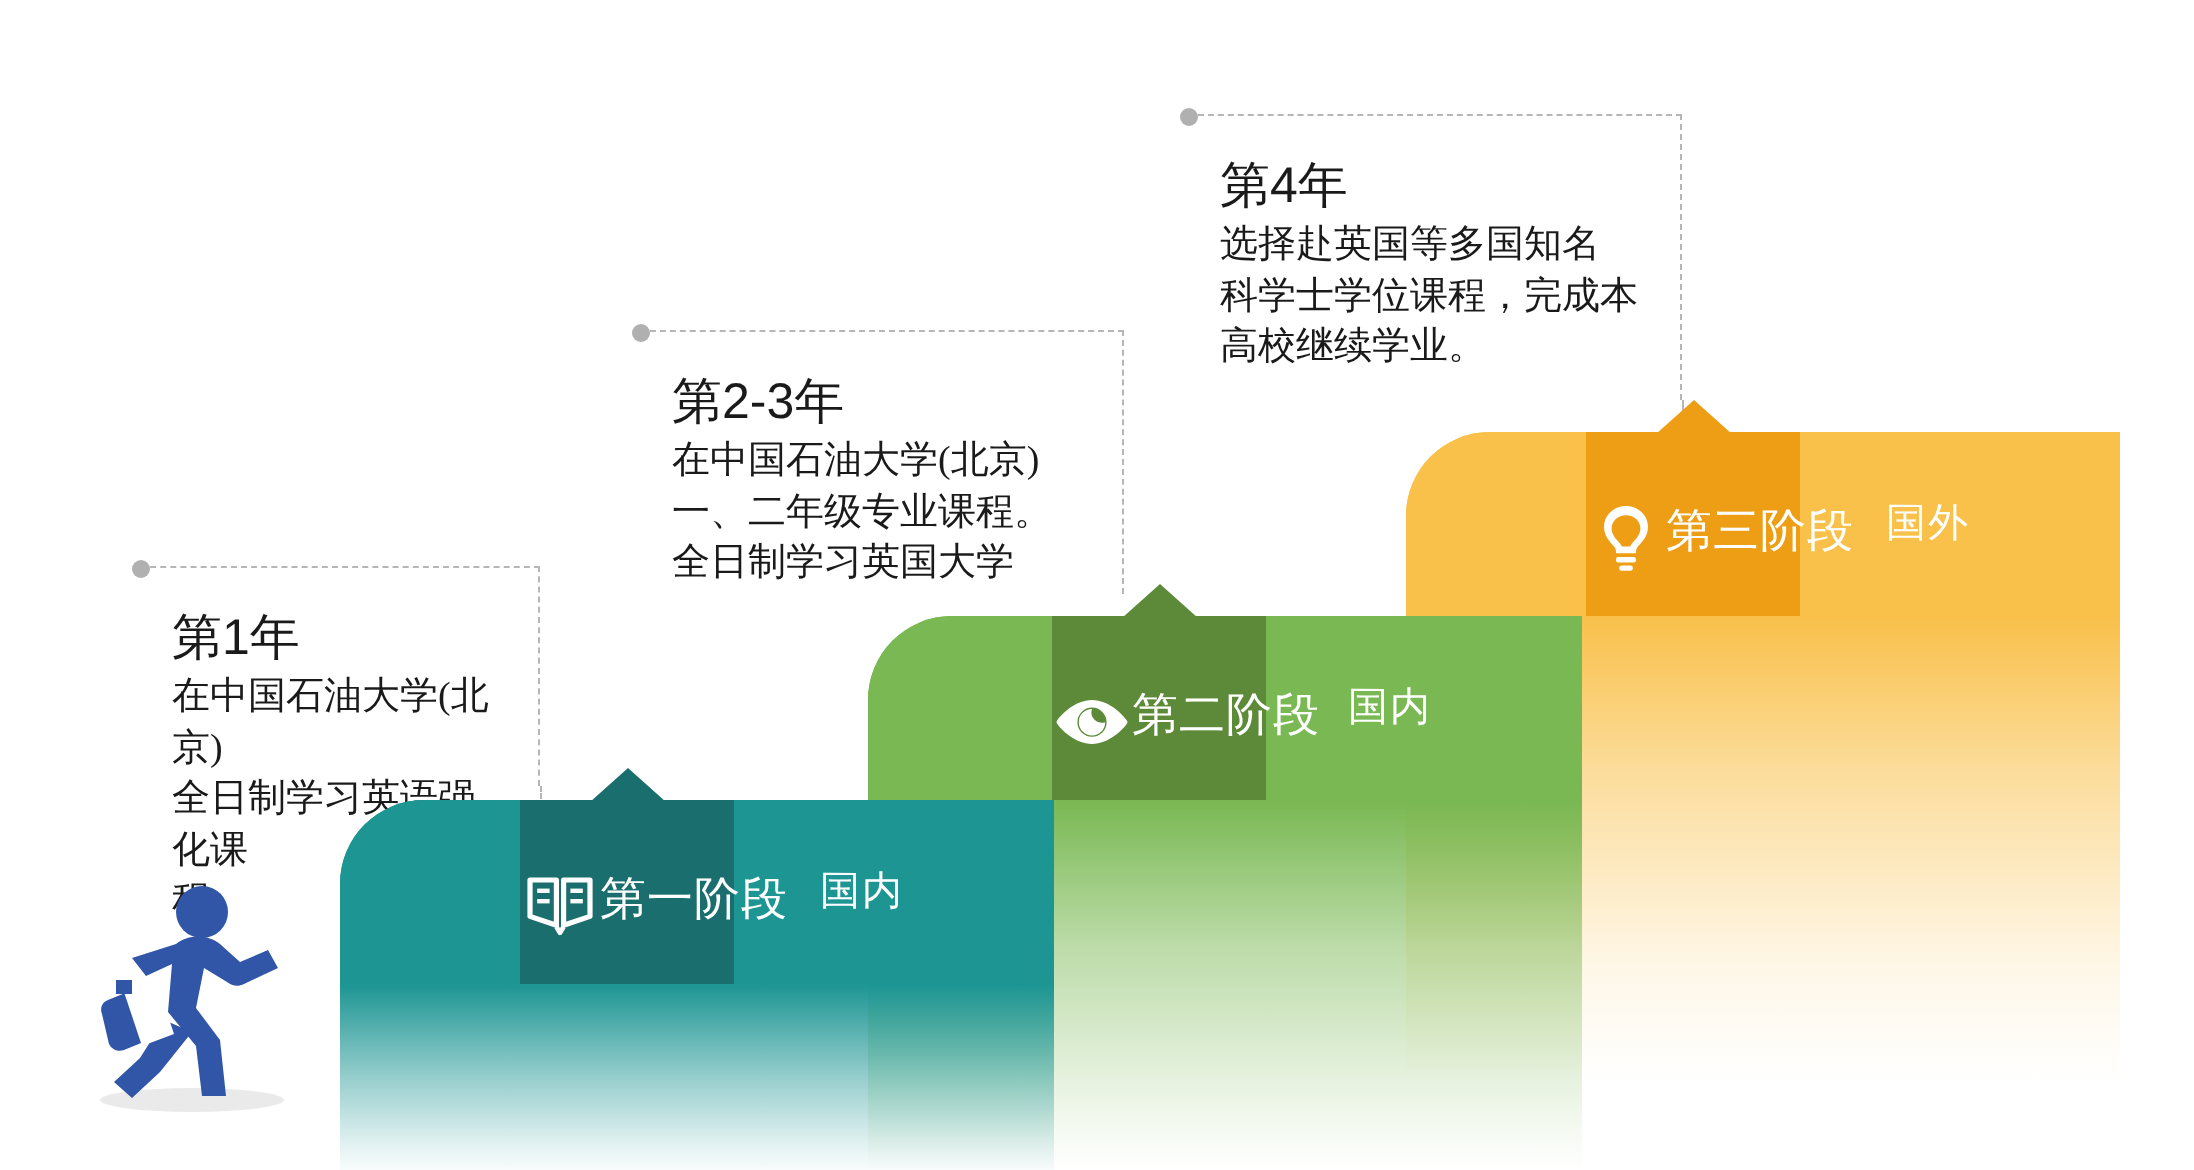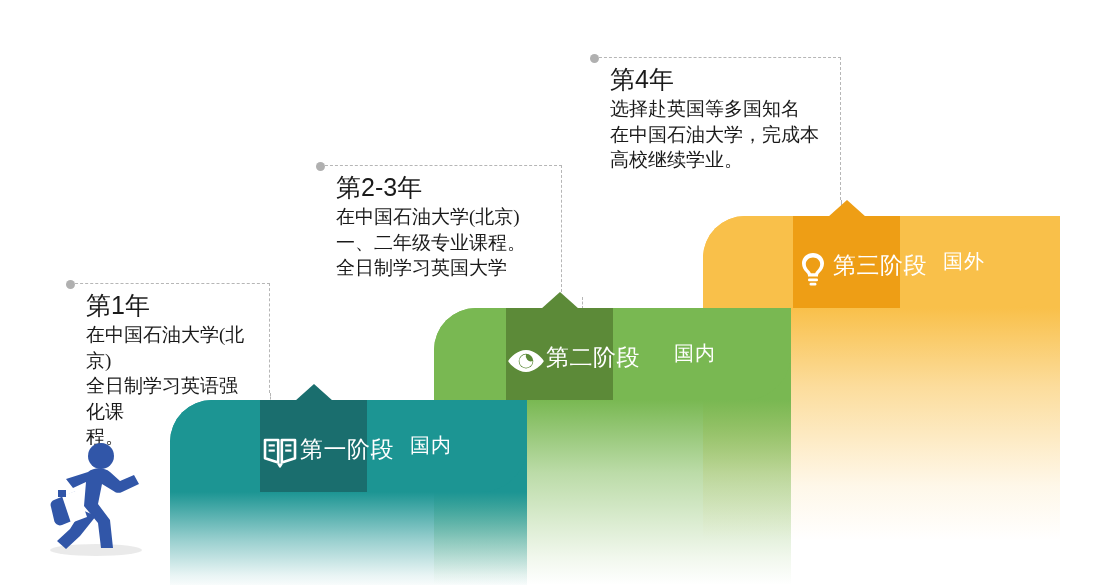--- a/index.html
+++ b/index.html
@@ -77,21 +77,21 @@
     letter-spacing: 1px;
     white-space: nowrap;
   }
 
   
   .callout {
     position: absolute;
     box-sizing: border-box;
     border-right: 1px dashed #b6b6b6;
     border-top: 1px dashed #b6b6b6;
-    padding: 6px 14px 4px 16px;
+    padding: 20px 14px 4px 16px;
   }
   .callout .dot {
     position: absolute;
     left: -4px;
     top: -4px;
     width: 9px;
     height: 9px;
     border-radius: 50%;
     background: #b0b0b0;
   }
@@ -151,21 +151,21 @@
     </div>
 
     <span class="region-text" style="left:240px; top:32px;">国外</span>
   </div>
 
   <div class="step" style="left:434px; top:308px; width:357px; height:277px; z-index:2;">
     <div class="step-tail" style="left:0; top:0; width:357px; height:277px;
                 background:linear-gradient(to bottom, #79B852 0px, #79B852 92px, rgba(121,184,82,0.50) 165px, rgba(121,184,82,0.10) 250px, rgba(121,184,82,0) 277px);
                 border-top-left-radius:42px;"></div>
     <div class="step-head" style="width:357px; height:92px; background:#79B852;"></div>
-    <div class="label-panel" style="left:72px; width:107px; height:92px; background:#5C8A38;">
+    <div class="label-panel" style="left:92px; width:107px; height:92px; background:#5C8A38;">
       <div class="notch" style="border-bottom:17px solid #5C8A38;"></div>
       <span class="panel-icon">
         <svg viewBox="0 0 40 40" width="40" height="40" aria-hidden="true">
           <path d="M20 9C11.5 9 4.6 16.3 2.5 19.4c-.3.4-.3 1 0 1.4C4.6 23.9 11.5 31 20 31s15.4-7.1 17.5-10.2c.3-.4.3-1 0-1.4C35.4 16.3 28.5 9 20 9z" fill="#ffffff"></path>
           <circle cx="20" cy="20.1" r="7.3" fill="#5C8A38"></circle>
           <path d="M20 13.5a6.6 6.6 0 1 0 6.6 6.6 5.2 5.2 0 0 1-6.6-6.6z" fill="#ffffff"></path>
         </svg>
       </span>
       <span class="panel-text">第二阶段</span>
     </div>
@@ -215,21 +215,21 @@
       <div>全日制学习英国大学</div>
     </div>
   </div>
   <div class="drop-line" style="left:582px; top:297px; height:12px;"></div>
 
   <div class="callout" style="left:594px; top:57px; width:247px; height:143px;">
     <span class="dot"></span>
     <div class="callout-title">第4年</div>
     <div class="callout-body">
       <div>选择赴英国等多国知名</div>
-      <div>在中国石油大学，完成本</div>
+      <div>科学士学位课程，完成本</div>
       <div>高校继续学业。</div>
     </div>
   </div>
   <div class="drop-line" style="left:841px; top:200px; height:6px;"></div>
 
   <div id="runner">
     <svg viewBox="0 0 150 130" width="150" height="130" aria-hidden="true">
       <ellipse cx="78" cy="120" rx="46" ry="6" fill="#d8d8d8" opacity="0.55"></ellipse>
       <g fill="#3156A8">
         <circle cx="83" cy="26" r="13"></circle>

